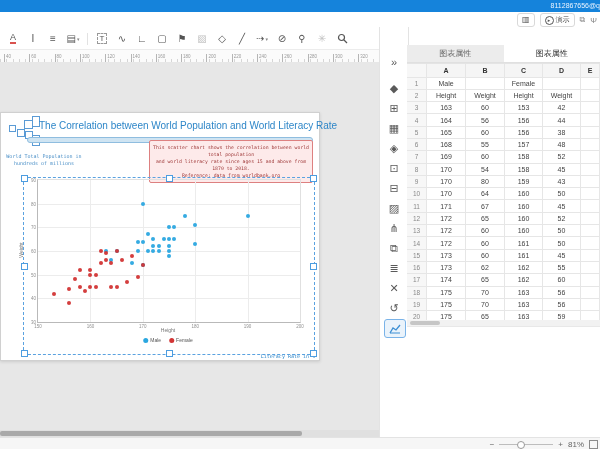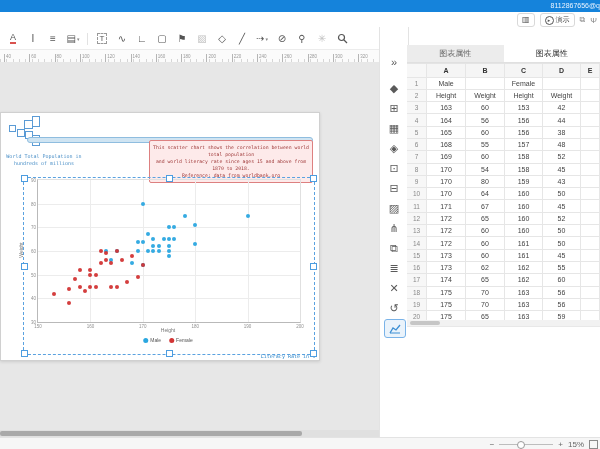--- a/index.html
+++ b/index.html
@@ -206,20 +206,21 @@
 
   <div id="canvas">
     <div id="page">
       <div class="sq" style="left:8px;top:12px;width:5px;height:5px;"></div>
       <div class="sq" style="left:16px;top:16px;width:6px;height:6px;"></div>
       <div class="sq" style="left:23px;top:7px;width:7px;height:7px;"></div>
       <div class="sq" style="left:31px;top:3px;width:6px;height:9px;"></div>
       <div class="sq" style="left:24px;top:18px;width:6px;height:6px;"></div>
       <div class="sq" style="left:31px;top:22px;width:6px;height:9px;"></div>
 
+      <div id="page-title">The Correlation between World Population and World Literacy Rate</div>
       <div id="title-underline"></div>
 
       <div id="left-caption">
         <div>World Total Population in</div>
         <div>hundreds of millions</div>
       </div>
 
       <div id="annotation">
         <div>This scatter chart shows the correlation between world total population</div>
         <div>and world literacy rate since ages 15 and above from 1870 to 2018.</div>
@@ -491,18 +492,18 @@
       </div>
   </div>
 
   <div id="statusbar">
     <div id="zoomctl">
       <span>−</span>
       <span id="zoomslider">
           <span id="zoomknob"></span>
         </span>
       <span>+</span>
-      <span>15%</span>
+      <span>81%</span>
       <span id="fitbox"></span>
     </div>
   </div>
 
 </div>
 
 </body></html>

